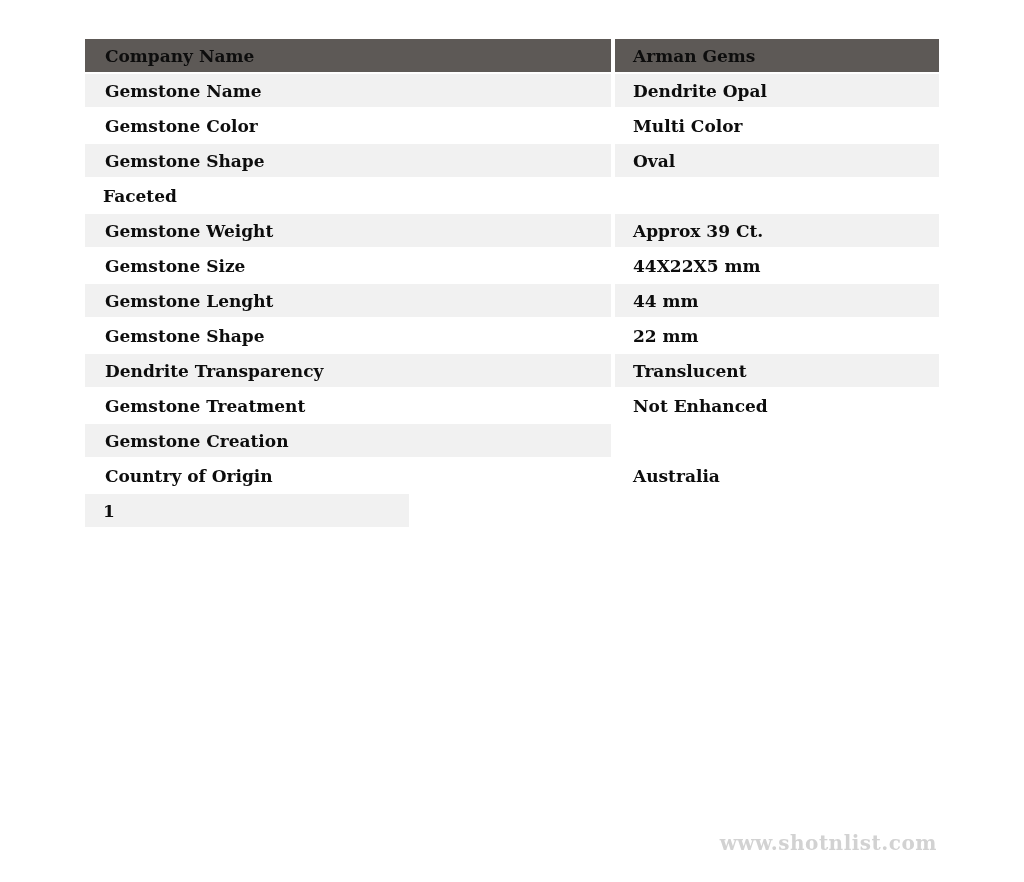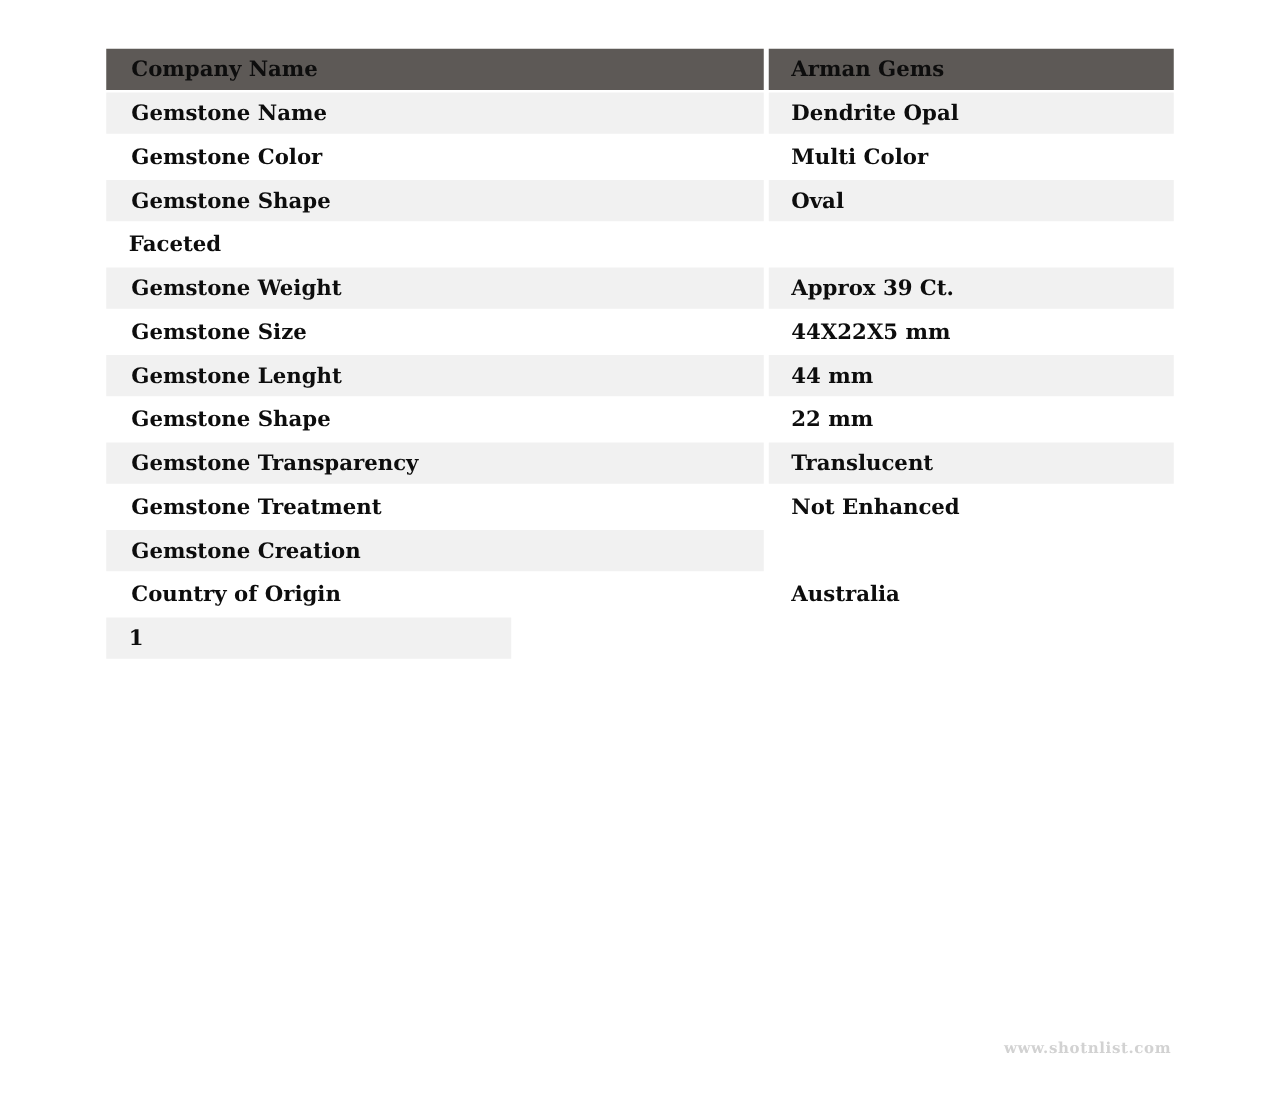--- a/index.html
+++ b/index.html
@@ -49,21 +49,21 @@
     width: 324px;
     padding-left: 18px;
   }
   .header-row .cell { background: var(--header-bg); }
   .rows .row:nth-child(odd)  .cell { background: var(--row-alt-bg); }
   .rows .row:nth-child(even) .cell { background: var(--row-bg); }
   .watermark {
     position: absolute;
     top: 831px;
     right: 87px;
-    font-size: 12px;
+    font-size: 20px;
     font-weight: bold;
     color: var(--watermark);
     letter-spacing: 0.5px;
   }
 </style>
 </head>
 <body>
 
 <div class="spec-table">
 
@@ -98,21 +98,21 @@
     </div>
     <div class="row">
       <div class="cell label">Gemstone Lenght</div>
       <div class="cell value">44 mm</div>
     </div>
     <div class="row">
       <div class="cell label">Gemstone Shape</div>
       <div class="cell value">22 mm</div>
     </div>
     <div class="row">
-      <div class="cell label">Gemstone Transparency</div>
+      <div class="cell label">Dendrite Transparency</div>
       <div class="cell value">Translucent</div>
     </div>
     <div class="row">
       <div class="cell label">Gemstone Treatment</div>
       <div class="cell value">Not Enhanced</div>
     </div>
     <div class="row">
       <div class="cell label">Gemstone Creation</div>
     </div>
     <div class="row">

